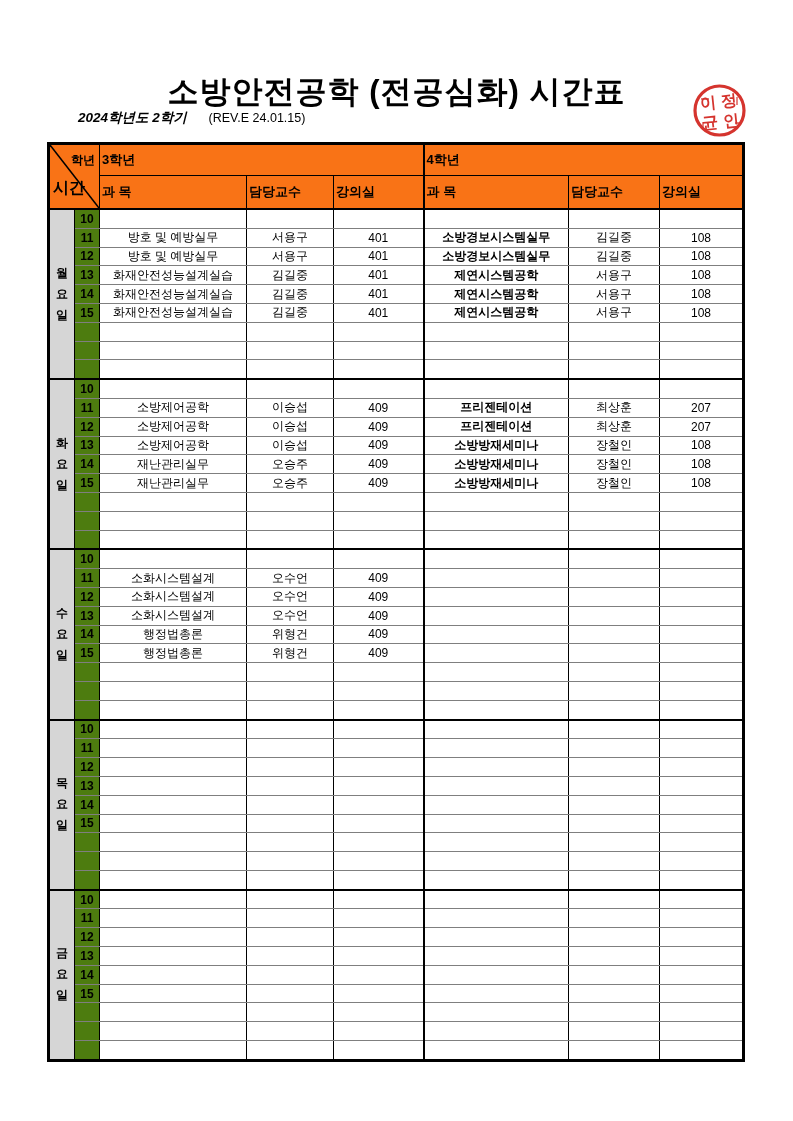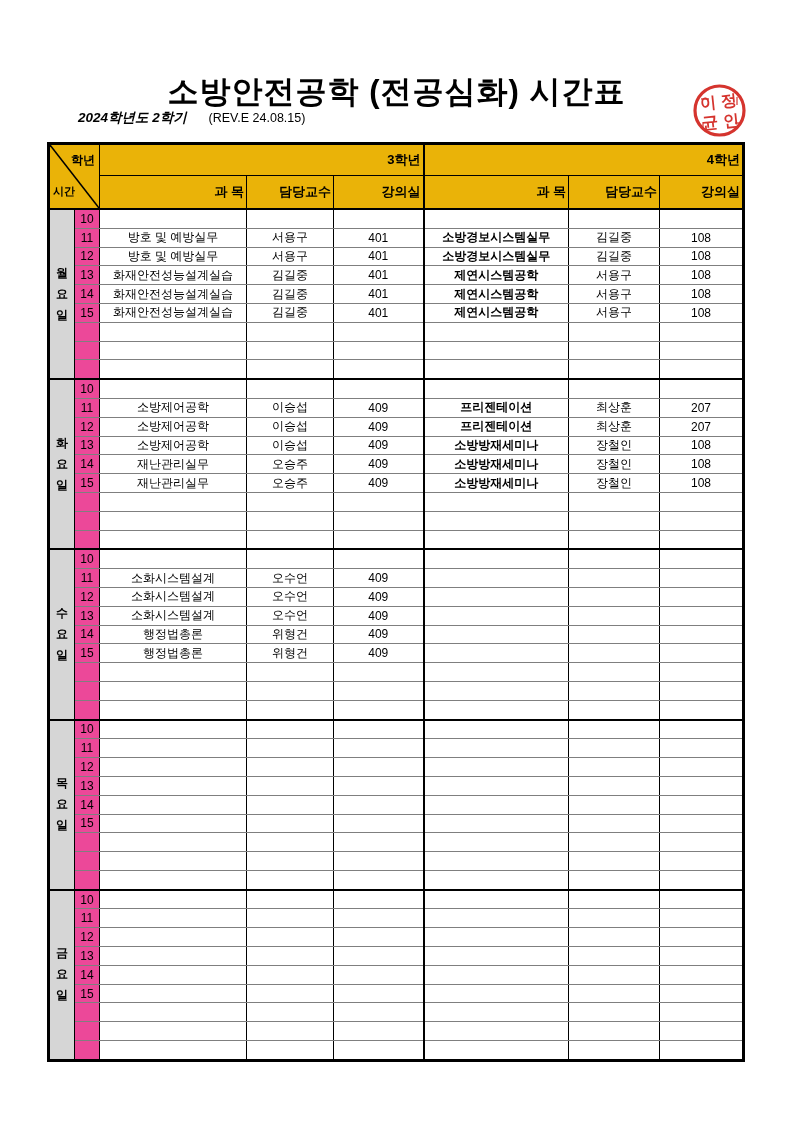--- a/index.html
+++ b/index.html
@@ -28,56 +28,56 @@
   .tbl-wrap { position:absolute; top:142px; left:47px; }
   table.tt {
     border-collapse:collapse; table-layout:fixed; width:695px;
     border:3px solid #000;
   }
   table.tt th, table.tt td {
     padding:0 2px; overflow:hidden; white-space:nowrap;
     border-left:1px solid #000; border-right:1px solid #000;
   }
   table.tt thead th {
-    background:#eab308; font-weight:bold; font-size:13px; text-align:right;
+    background:#f97316; font-weight:bold; font-size:13px; text-align:left;
     border-top:1px solid #000; border-bottom:1px solid #000;
   }
   table.tt thead tr.h1 th { height:30px; }
   table.tt thead tr.h2 th { height:32px; }
   .th-subject { white-space:pre; }
   th.corner { padding:0; position:relative; }
   .corner svg { position:absolute; top:0; left:0; width:100%; height:100%; }
   .c-top { position:absolute; top:7px; right:4px; font-size:12px; font-weight:bold; }
-  .c-bot { position:absolute; bottom:9px; left:3px; font-size:11px; font-weight:bold; }
+  .c-bot { position:absolute; bottom:9px; left:3px; font-size:16px; font-weight:bold; }
 
   table.tt td {
     height:17.8px; font-size:12px; text-align:center; vertical-align:middle;
     border-top:1px solid #7f7f7f; border-bottom:1px solid #7f7f7f;
   }
   tr.block-first td { border-top:2.5px solid #000; }
   td.day-cell {
     background:#d6d6d6; font-weight:bold; font-size:14px; line-height:21px;
     text-align:center; vertical-align:middle;
   }
   td.time-cell {
-    background:#ec4899; font-weight:normal; font-size:12px;
+    background:#4d7c0f; font-weight:bold; font-size:12px;
     border-right:2.5px solid #000;
   }
   .sec-l { border-left:2.5px solid #000 !important;font-weight:bold; }
 </style>
 </head>
 <body>
 
 <div class="page">
 
   <h1 class="title">소방안전공학 (전공심화) 시간표</h1>
 
   <div class="meta-left">
     <span class="sem">2024학년도 2학기</span>
-    <span class="rev">(REV.E  24.08.15)</span>
+    <span class="rev">(REV.E  24.01.15)</span>
   </div>
 
 
   <svg class="stamp" width="57" height="57" viewBox="0 0 57 57">
     <circle cx="28.5" cy="28.5" r="24.5" fill="none" stroke="#d2251f" stroke-width="3.2"></circle>
     <g transform="rotate(-6 28.5 28.5)" fill="#d2251f" font-family="Liberation Serif, DejaVu Serif, serif" font-weight="bold" font-size="16" text-anchor="middle">
       <text x="18" y="25">이</text>
       <text x="39" y="25">정</text>
       <text x="18" y="45">균</text>
       <text x="39" y="45">인</text>

